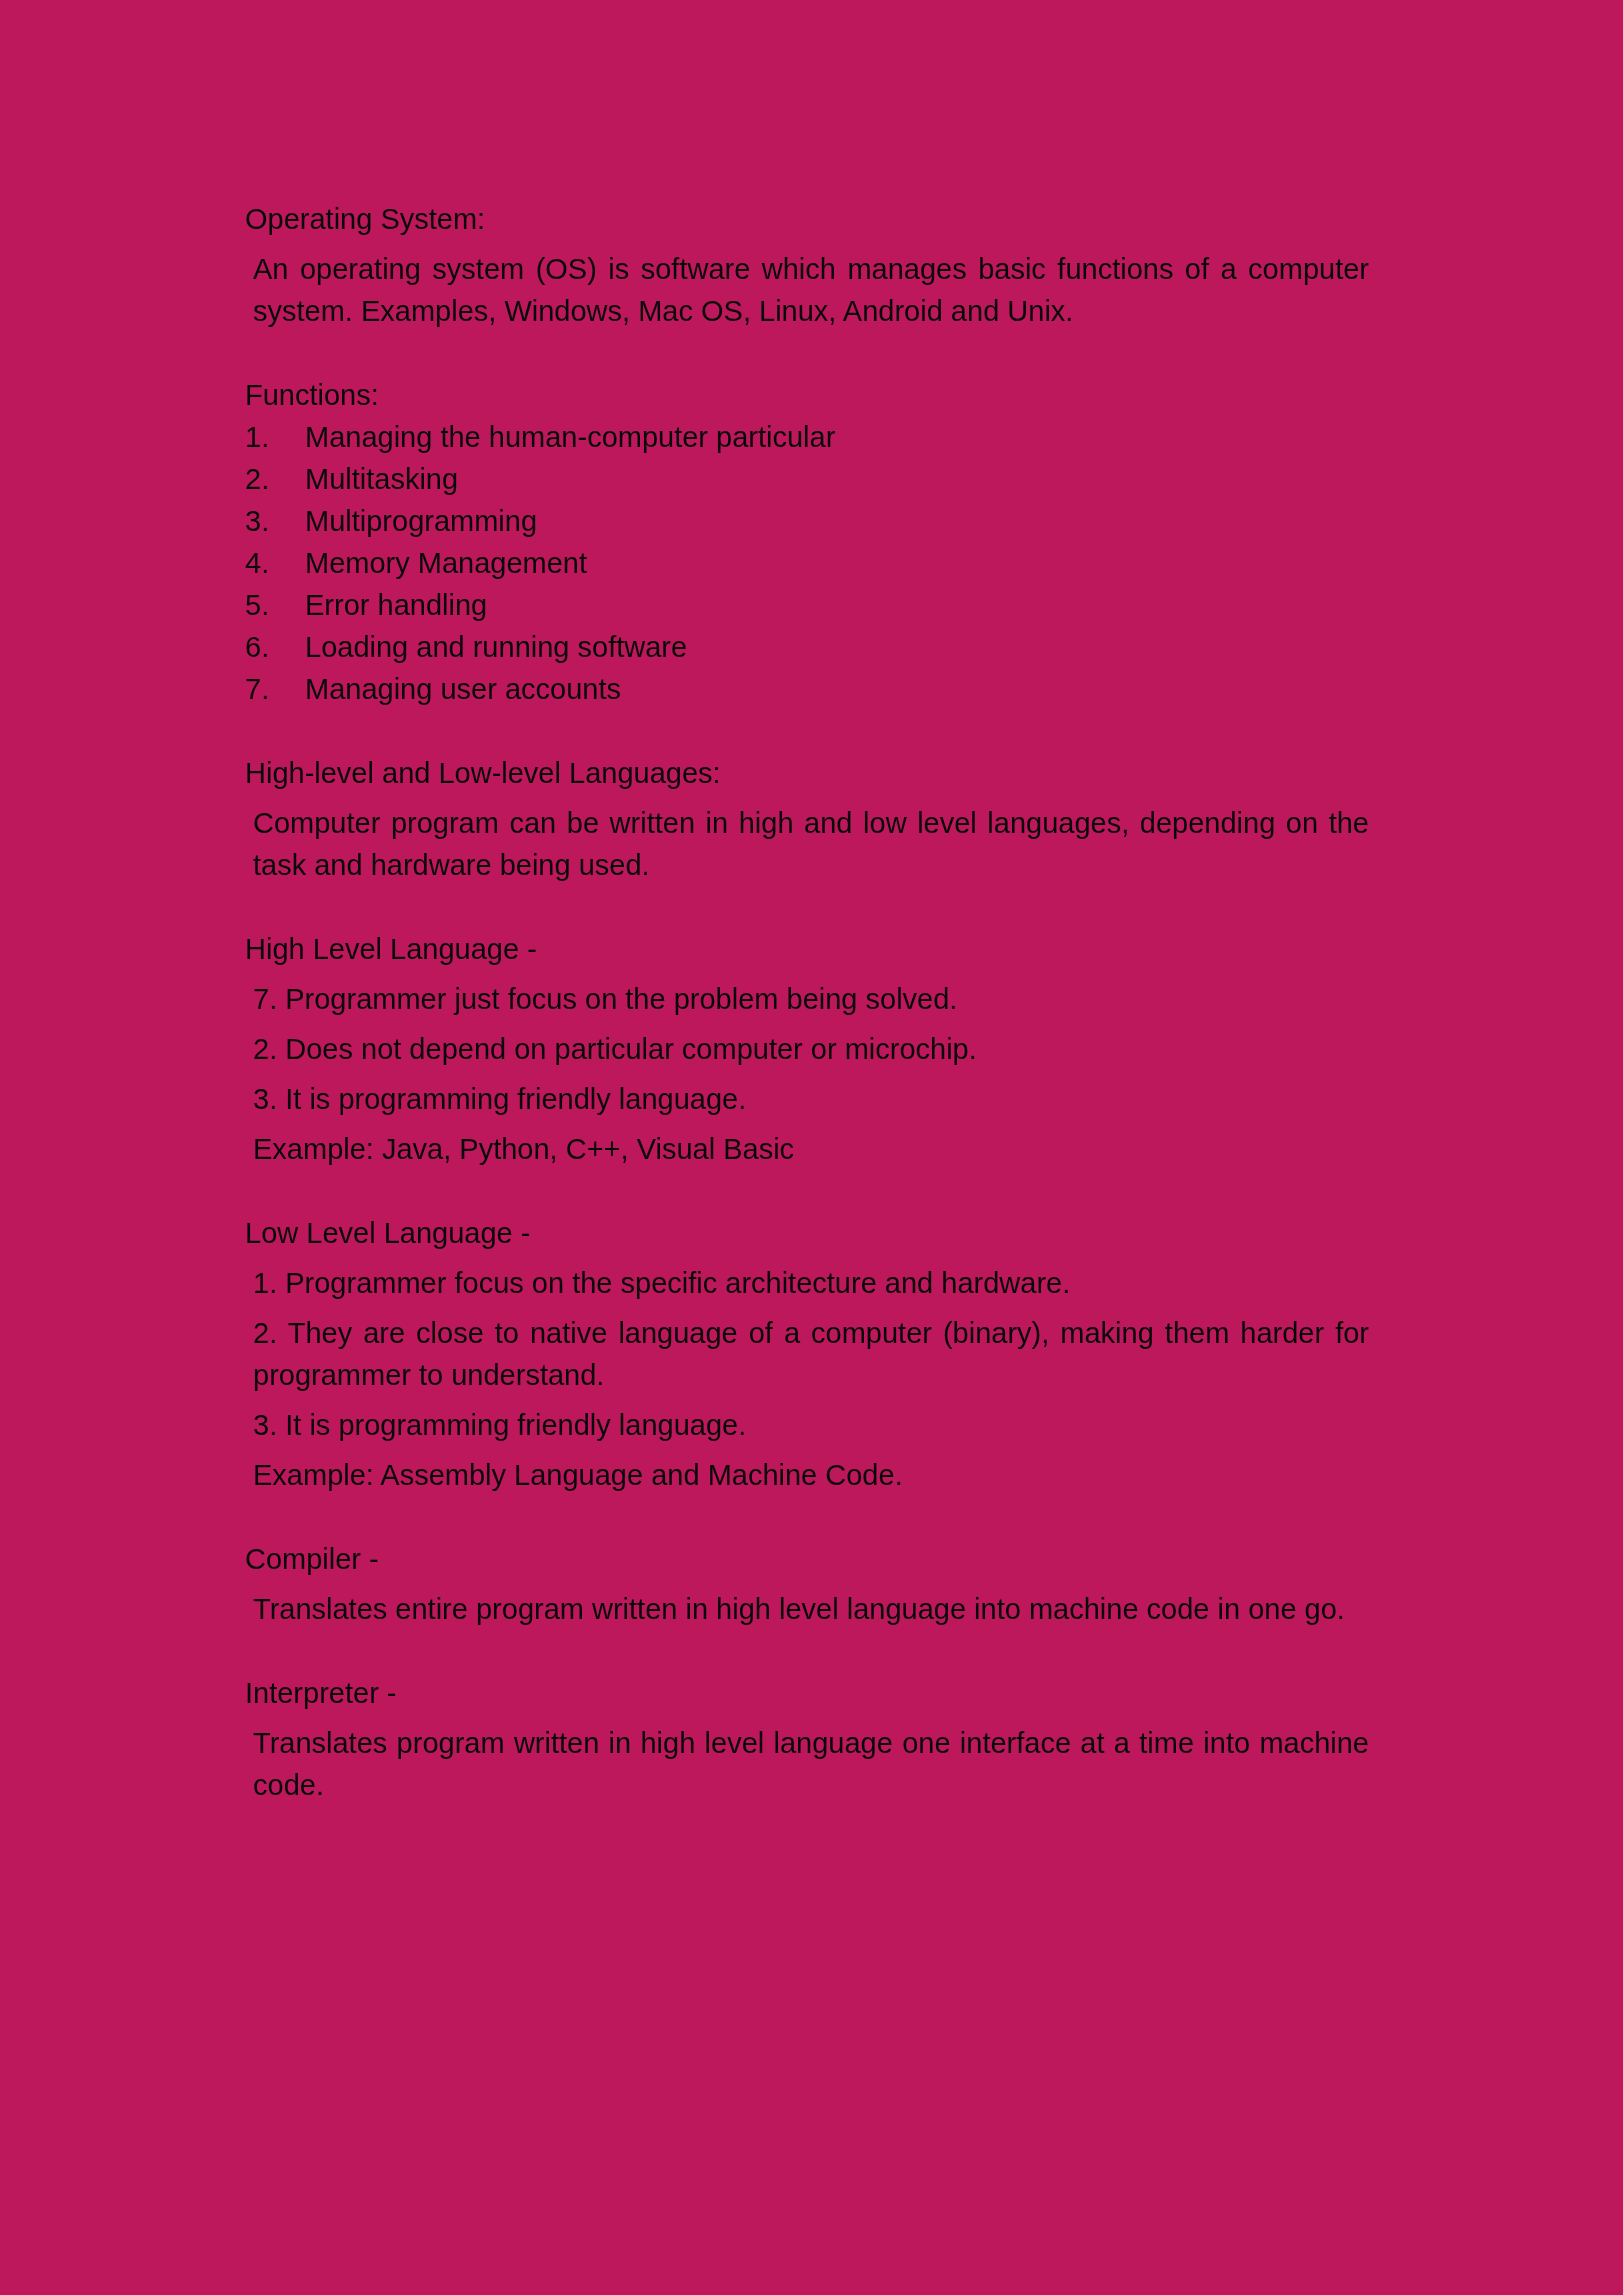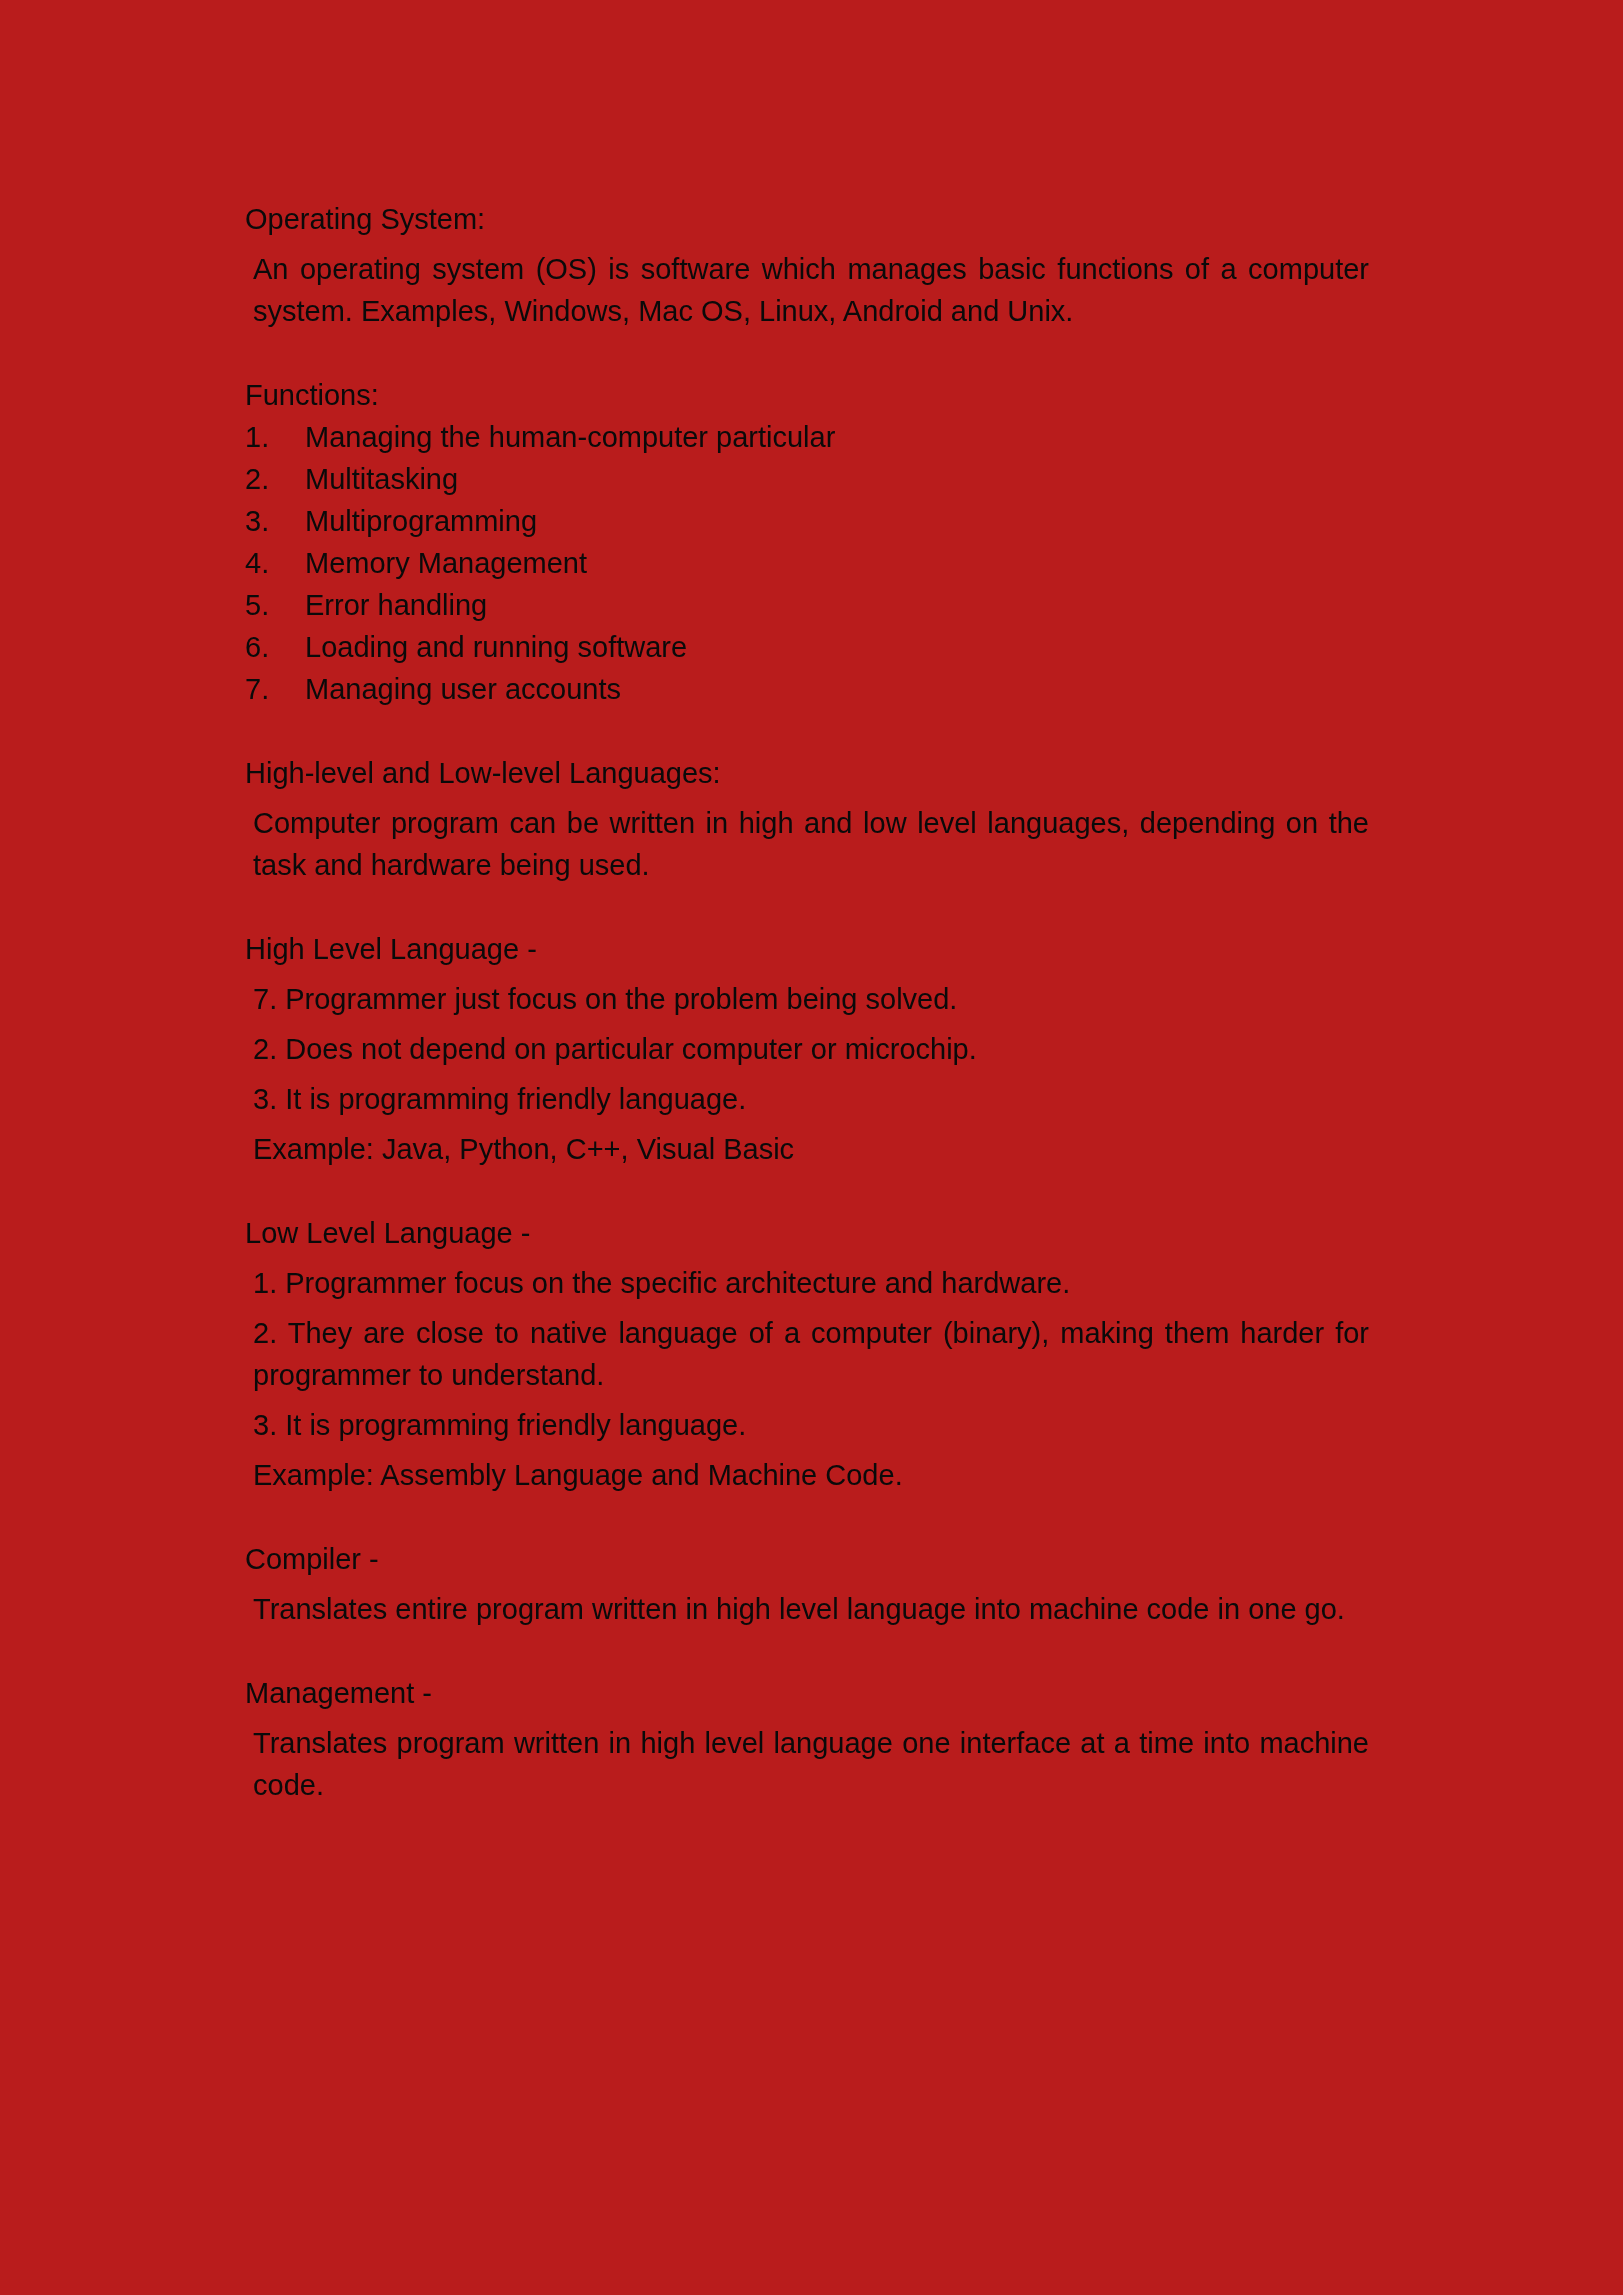--- a/index.html
+++ b/index.html
@@ -9,21 +9,21 @@
   }
   body {
     width: 1623px;
     height: 2295px;
     position: relative;
     font-family: "Liberation Sans", sans-serif;
   }
   .page {
     position: absolute;
     inset: 0;
-    background: #b91c1c;
+    background: #be185d;
   }
   .content {
     position: absolute;
     left: 245px;
     top: 198px;
     width: 1132px;
     font-size: 29px;
     line-height: 42px;
     color: #0a0a0a;
   }
@@ -114,19 +114,19 @@
       <p>3. It is programming friendly language.</p>
       <p>Example: Assembly Language and Machine Code.</p>
     </section>
 
     <section>
       <div class="heading">Compiler -</div>
       <p>Translates entire program written in high level language into machine code in one go.</p>
     </section>
 
     <section>
-      <div class="heading">Management -</div>
+      <div class="heading">Interpreter -</div>
       <p>Translates program written in high level language one interface at a time into machine code.</p>
     </section>
 
   </div>
 </div>
 
 
 </body></html>

